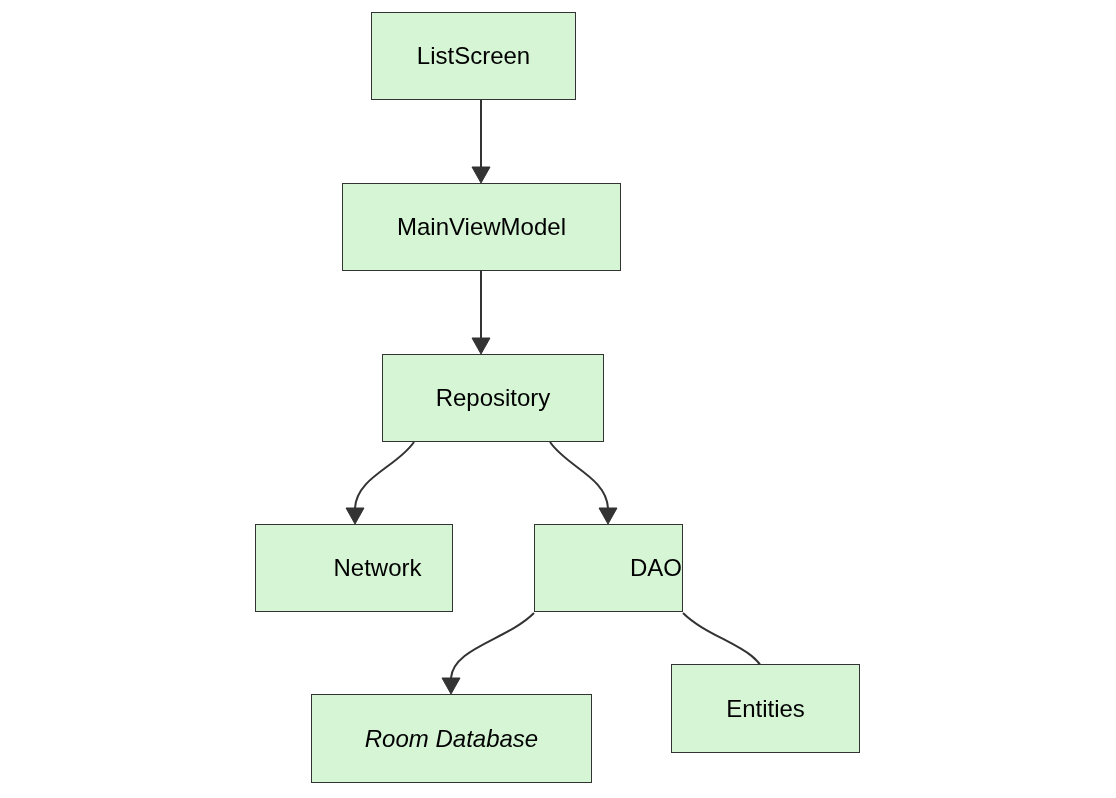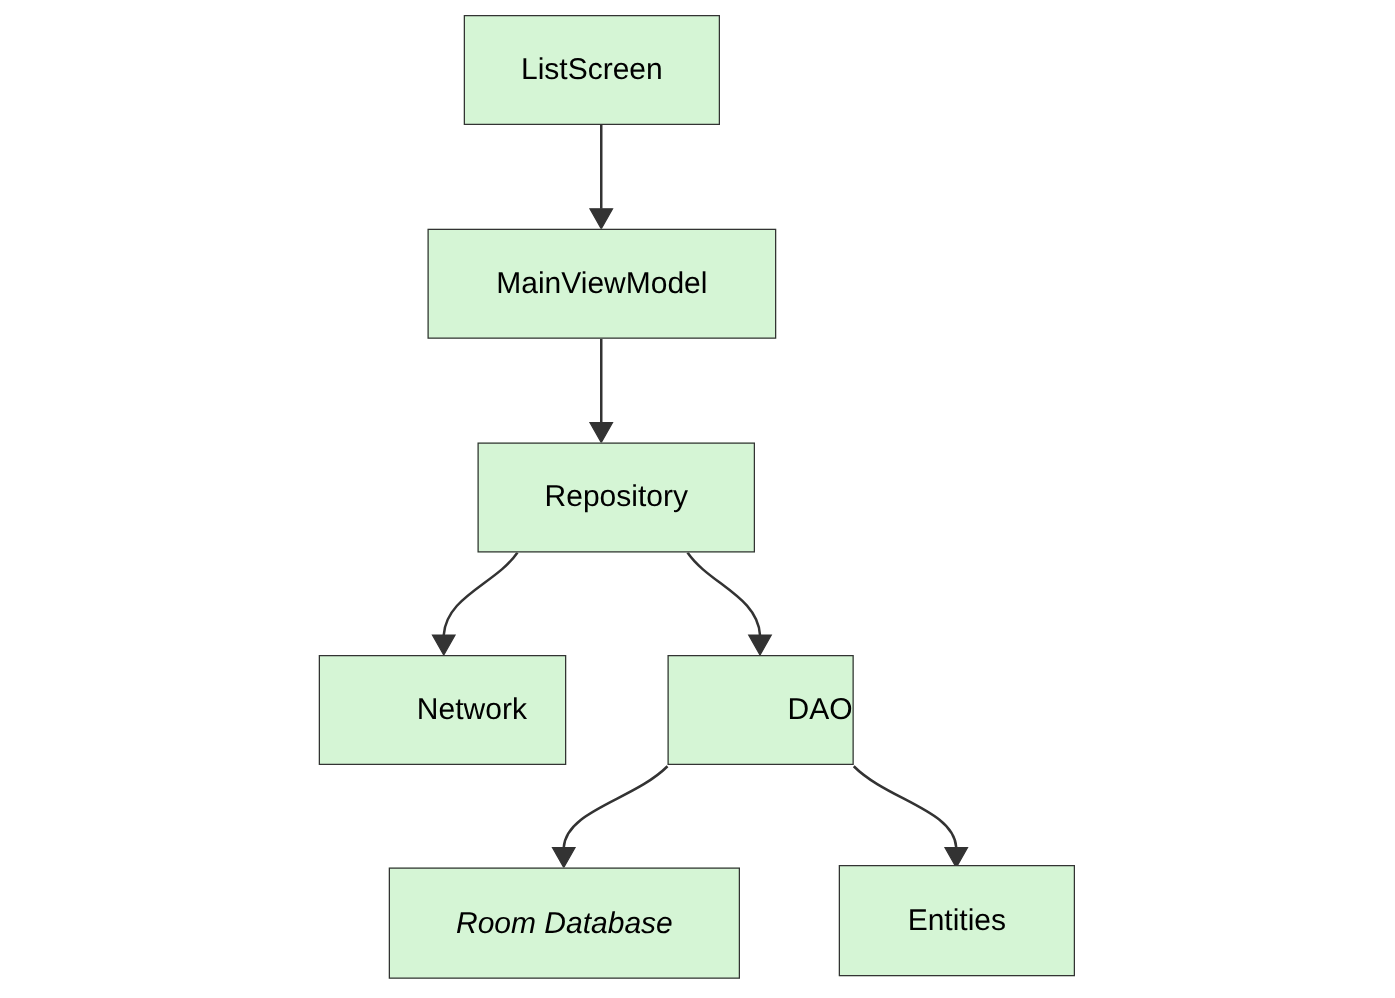--- a/index.html
+++ b/index.html
@@ -52,21 +52,21 @@
     line-height: 1;
     white-space: nowrap;
   }
   
   .n-listscreen    { left: 371px; top:  12px; width: 205px; height: 88px; }
   .n-mainviewmodel { left: 342px; top: 183px; width: 279px; height: 88px; }
   .n-repository    { left: 371px; top: 354px; width: 222px; height: 88px; margin-left: 11px; }
   .n-network       { left: 255px; top: 524px; width: 198px; height: 88px; padding-left: 47px; }
   .n-dao           { left: 534px; top: 524px; width: 149px; height: 88px; justify-content: flex-end; }
   .n-roomdatabase  { left: 311px; top: 694px; width: 281px; height: 89px; font-style: italic; }
-  .n-entities      { left: 671px; top: 692px; width: 189px; height: 89px; }
+  .n-entities      { left: 671px; top: 664px; width: 189px; height: 89px; }
 </style>
 </head>
 <body>
 
 <div class="canvas">
 
   <svg class="edges" viewBox="0 0 1116 798" xmlns="http://www.w3.org/2000/svg">
 
     <g>
       <path d="M481,100 L481,167"></path>

